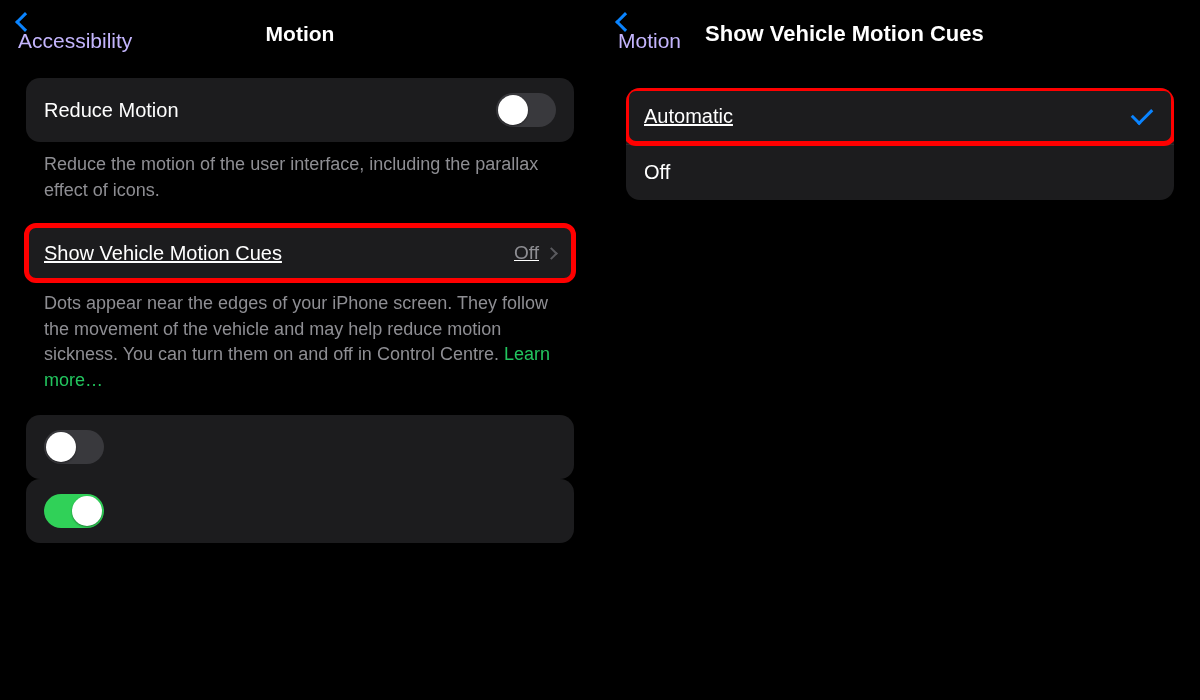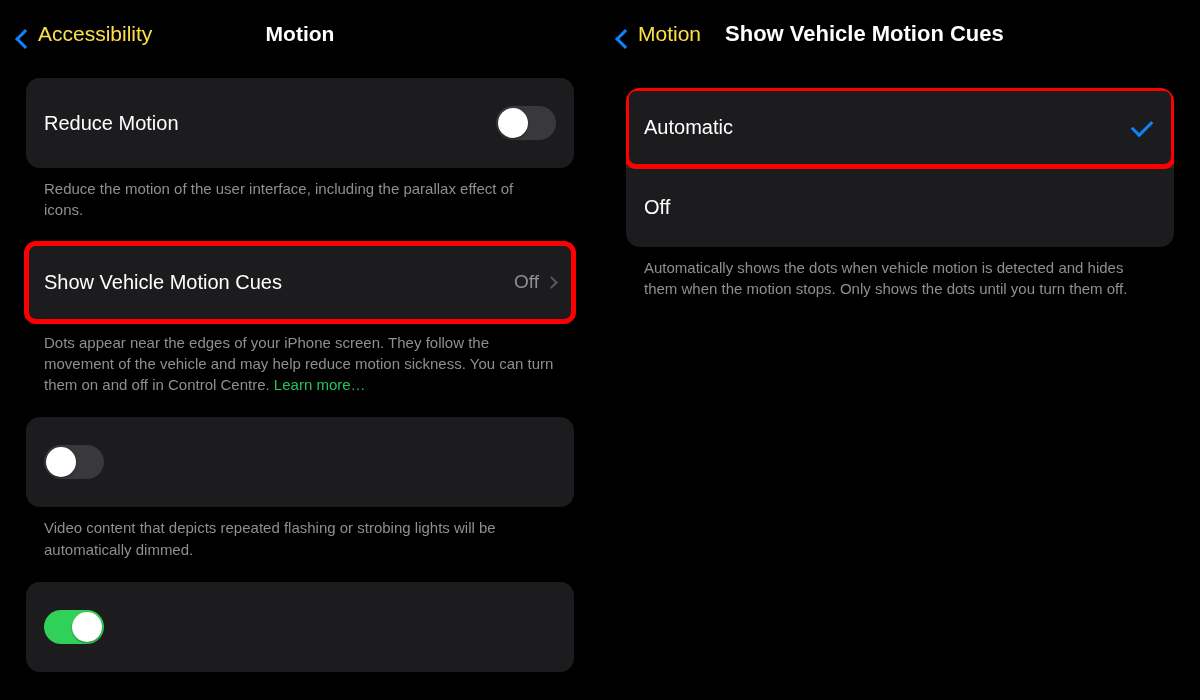--- a/index.html
+++ b/index.html
@@ -20,24 +20,25 @@
   }
   .nav {
     display: flex;
     align-items: center;
     height: 48px;
     padding: 0 18px;
     position: relative;
   }
   .back {
     display: flex;
-    align-items: flex-end;
-    color: #fde047;
+    align-items: flex-start;
+    color: #c4b5fd;
     font-size: 21px;
     cursor: pointer;
+    flex-direction: column;
   }
   .chev-left {
     width: 14px; height: 14px;
     border-left: 3px solid #0a84ff;
     border-bottom: 3px solid #0a84ff;
     transform: rotate(45deg);
     margin-right: 6px;
   }
   .nav-title {
     position: absolute;
@@ -55,37 +56,37 @@
   }
   .content { padding: 20px 26px 0 26px; }
   .group {
     background: #1c1c1e;
     border-radius: 14px;
     overflow: hidden;
   }
   .row {
     display: flex;
     align-items: center;
-    padding: 28px 18px;
+    padding: 15px 18px;
     min-height: 56px;
     border-top: 1px solid #2c2c2e;
     cursor: pointer;
   }
   .row:first-child { border-top: none; }
   .row-label { font-size: 20px; color: #fff; flex: 1; }
   .row-value { font-size: 19px; color: #8e8e93; margin-right: 8px; }
   .chev-right {
     width: 9px; height: 9px;
     border-right: 2px solid #5a5a5e;
     border-top: 2px solid #5a5a5e;
     transform: rotate(45deg);
   }
   .footer {
     color: #8e8e93;
-    font-size: 15px;
+    font-size: 18px;
     line-height: 1.42;
     padding: 10px 18px 22px 18px;
   }
   .footer .link { color: #22c55e; }
   .toggle {
     width: 60px; height: 34px;
     border-radius: 17px;
     background: #39393d;
     position: relative;
     flex-shrink: 0;
@@ -93,21 +94,21 @@
   .toggle.on { background: #30d158; }
   .knob {
     position: absolute;
     width: 30px; height: 30px;
     background: #fff;
     border-radius: 50%;
     top: 2px; left: 2px;
     box-shadow: 0 1px 2px rgba(0,0,0,.4);
   }
   .toggle.on .knob { left: auto; right: 2px; }
-  .highlight { outline: 5px solid #ff0000; outline-offset: -3px; border-radius: 10px; }
+  .highlight { outline: 5px solid #ff0000; outline-offset: -3px; border-radius: 10px; text-decoration: underline; }
   .check {
     width: 20px; height: 12px;
     border-left: 3px solid #0a84ff;
     border-bottom: 3px solid #0a84ff;
     transform: rotate(-45deg);
     margin-right: 4px;
     margin-top: -4px;
   }
   .pane.right .content { padding-top: 30px; }
 </style>
@@ -146,21 +147,20 @@
       <span>Dots appear near the edges of your iPhone screen. They follow the movement of the vehicle and may help reduce motion sickness. You can turn them on and off in Control Centre. </span><span class="link">Learn more…</span>
     </div>
 
     <div class="group">
       <div class="row">
         <div class="toggle">
             <div class="knob"></div>
           </div>
       </div>
     </div>
-    <div class="footer">Video content that depicts repeated flashing or strobing lights will be automatically dimmed.</div>
 
     <div class="group">
       <div class="row">
         <div class="toggle on">
             <div class="knob"></div>
           </div>
       </div>
     </div>
 
   </div>
@@ -178,15 +178,14 @@
   <div class="content">
     <div class="group">
       <div class="row highlight">
         <div class="row-label">Automatic</div>
         <span class="check"></span>
       </div>
       <div class="row">
         <div class="row-label">Off</div>
       </div>
     </div>
-    <div class="footer">Automatically shows the dots when vehicle motion is detected and hides them when the motion stops. Only shows the dots until you turn them off.</div>
   </div>
 </div>
 
 </body></html>

